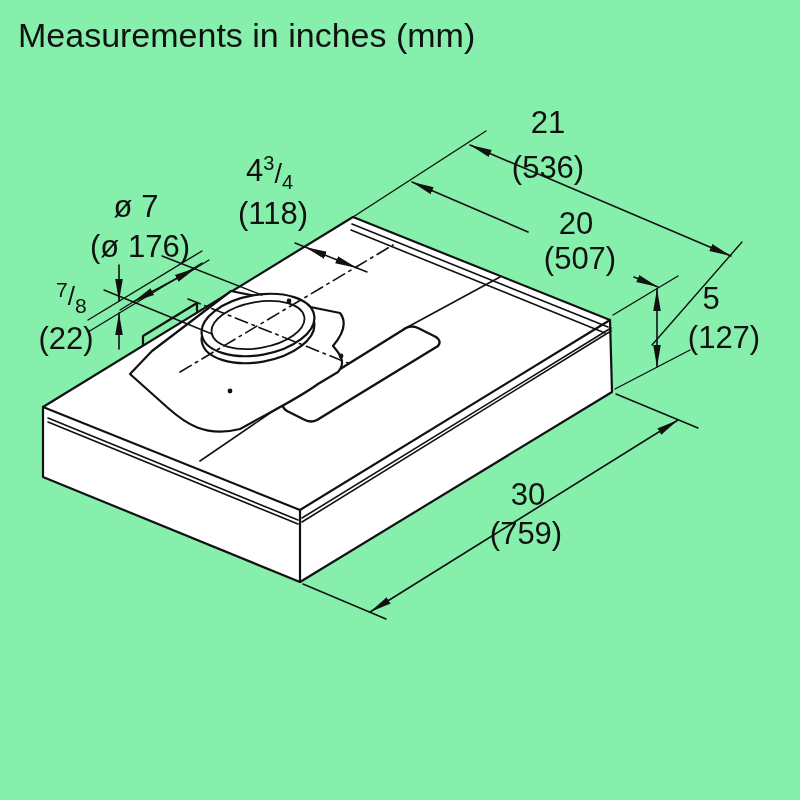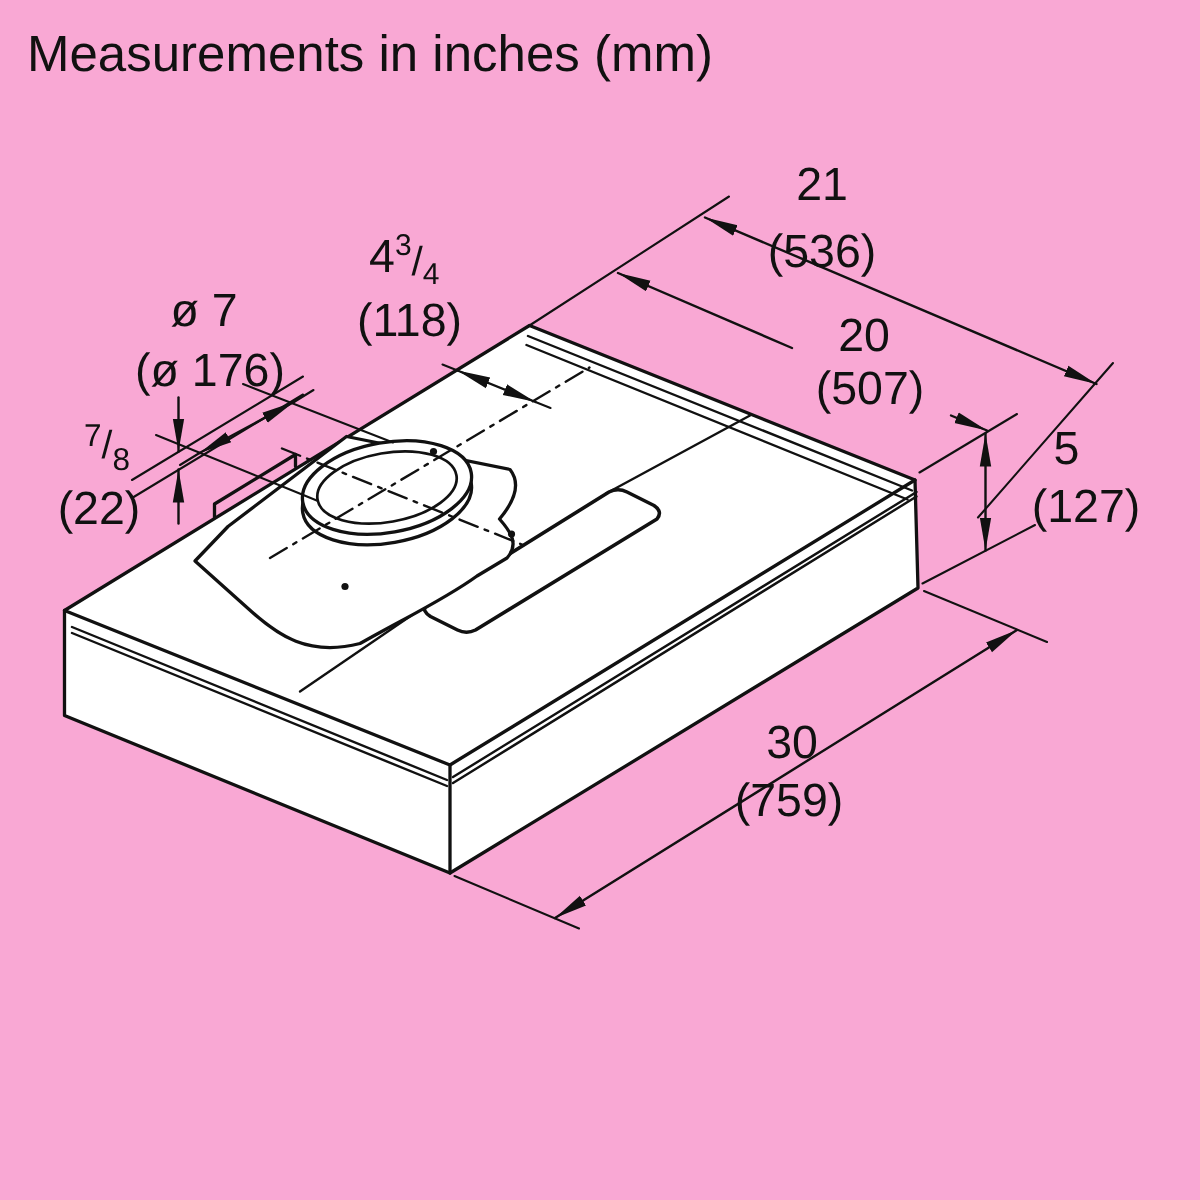--- a/index.html
+++ b/index.html
@@ -1,16 +1,16 @@
 <!DOCTYPE html>
 <html><head>
 <meta charset="utf-8">
 <style>
   html,body{margin:0;padding:0;background:#ffffff;}
-  .page{position:relative;width:800px;height:800px;background:#f9a8d4;overflow:hidden;
+  .page{position:relative;width:800px;height:800px;background:#86efac;overflow:hidden;
         font-family:"Liberation Sans", sans-serif;}
   svg{display:block;}
   .obj{fill:none;stroke:#111111;stroke-width:2.2;stroke-linejoin:round;stroke-linecap:round;}
   .objfill{fill:#ffffff;stroke:#111111;stroke-width:2.2;stroke-linejoin:round;}
   .thin{fill:none;stroke:#111111;stroke-width:1.4;stroke-linecap:round;}
   .rim{fill:none;stroke:#111111;stroke-width:1.6;stroke-linecap:round;}
   .dim{fill:none;stroke:#111111;stroke-width:1.6;stroke-linecap:round;}
   .ext{fill:none;stroke:#111111;stroke-width:1.4;stroke-linecap:round;}
   .cl{fill:none;stroke:#111111;stroke-width:1.6;stroke-dasharray:13 5 2.5 5;stroke-linecap:round;}
   .dot{fill:#111111;stroke:none;}

